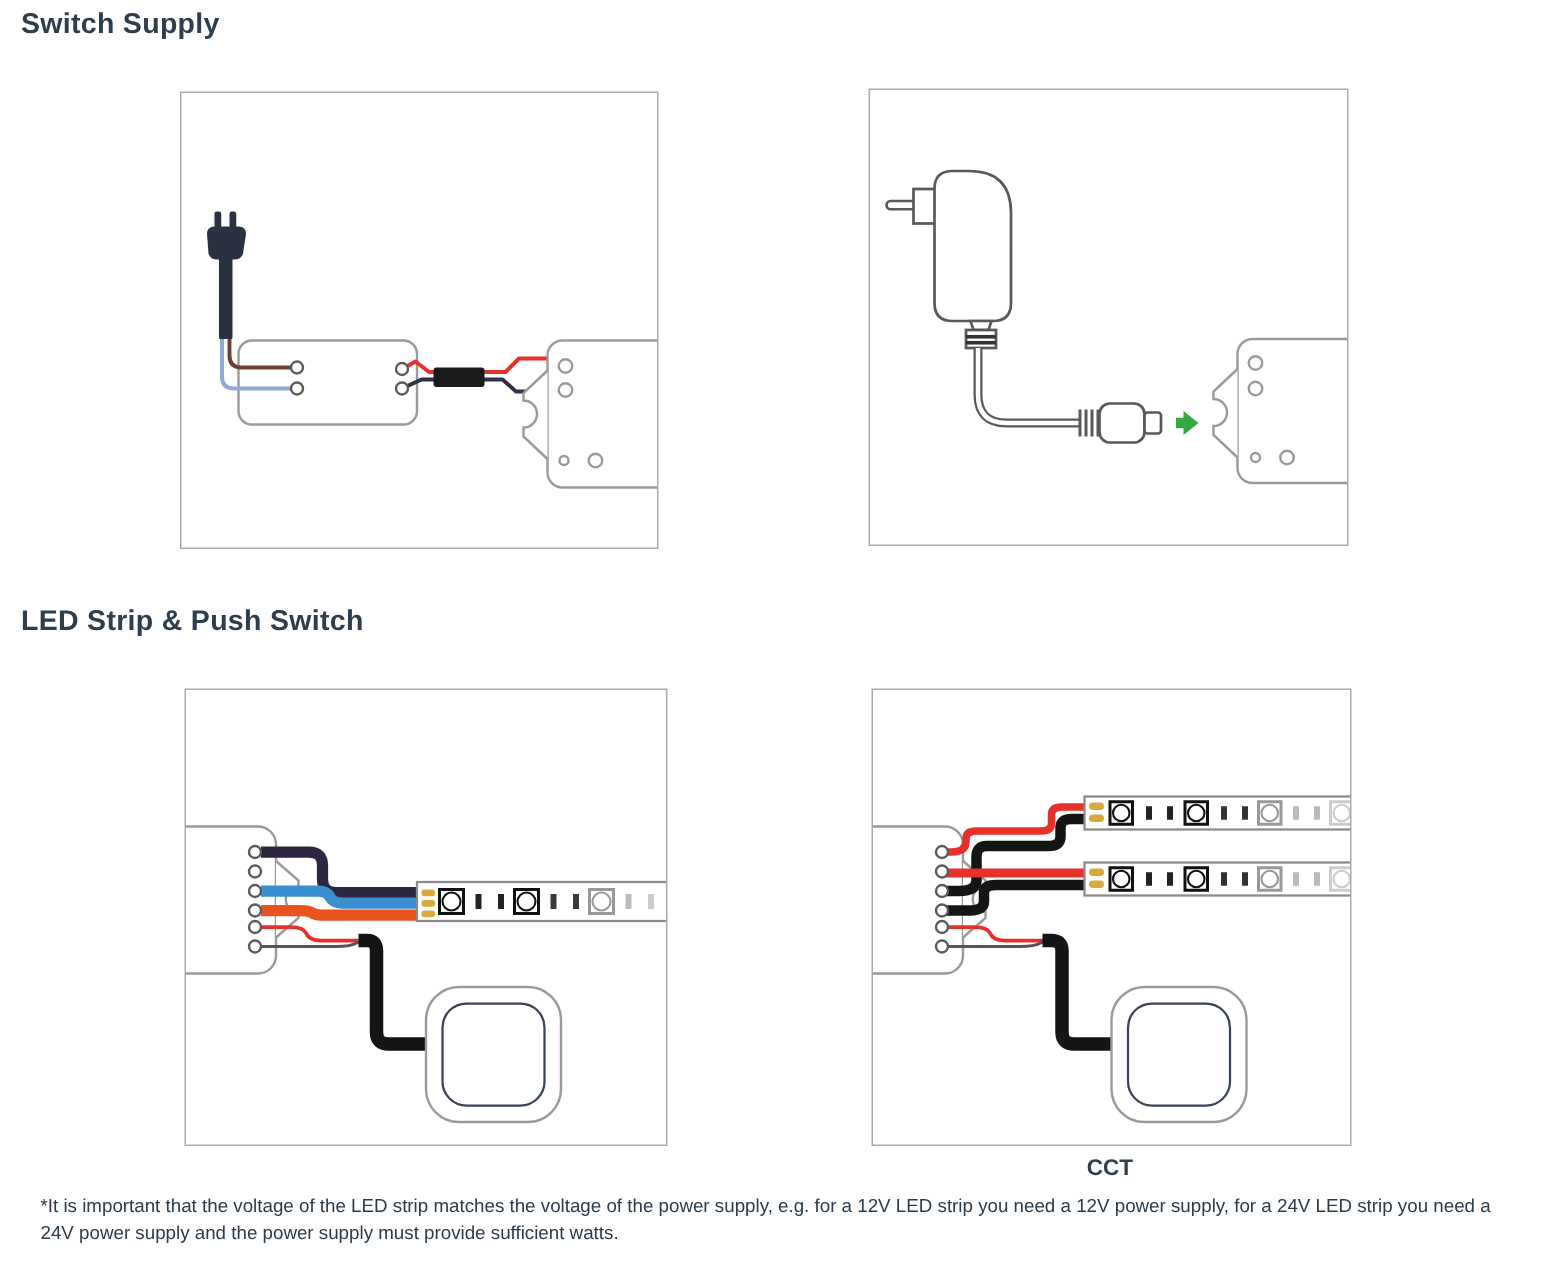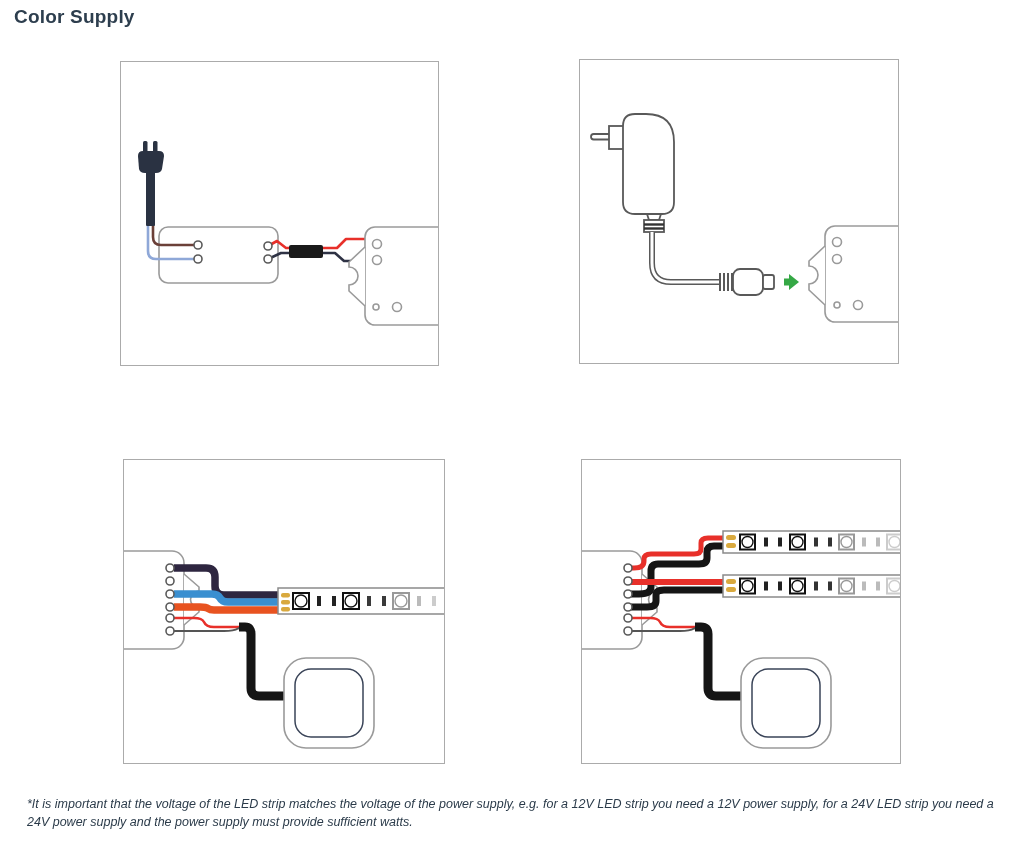--- a/index.html
+++ b/index.html
@@ -11,21 +11,21 @@
   .frame{position:absolute;border:1px solid #ababab;background:#fff;overflow:hidden;}
   #f1{left:120px;top:61px;width:317px;height:303px;}
   #f2{left:579px;top:59px;width:318px;height:303px;}
   #f3{left:123px;top:459px;width:320px;height:303px;}
   #f4{left:581px;top:459px;width:318px;height:303px;}
   .frame svg{display:block;}
   .caption{position:absolute;font-size:15px;font-weight:bold;color:#2d3e4e;text-align:center;}
   #cap1{left:123px;top:770px;width:320px;}
   #cap2{left:581px;top:770px;width:318px;}
   .footnote{position:absolute;left:27px;top:796px;width:990px;margin:0;
-            font-size:12.5px;line-height:1.42;color:#2b3b4a;font-style:italic;}
+            font-size:12.5px;line-height:1.42;color:#2b3b4a;}
   .outline-d{fill:#fff;stroke:#595959;stroke-width:1.8;}
   .term{fill:#fff;stroke:#5a5a5a;stroke-width:1.6;}
   .term2{fill:#fff;stroke:#9a9a9a;stroke-width:1.6;}
   .wire{fill:none;stroke-linejoin:round;}
   .w-red{stroke:#e8302a;}
   .w-navy{stroke:#2e3244;}
   .w-darknavy{stroke:#2e2640;}
   .w-blue{stroke:#3a8fd0;}
   .w-orange{stroke:#e85320;}
   .w-brown{stroke:#6b4038;}
@@ -38,21 +38,21 @@
   .led3{fill:#fff;stroke:#ccc;stroke-width:2;}
   .ledc1{fill:#fff;stroke:#111;stroke-width:1.4;}
   .ledc2{fill:#fff;stroke:#999;stroke-width:1.4;}
   .ledc3{fill:#fff;stroke:#ccc;stroke-width:1.4;}
 </style>
 </head>
 <body>
 
 <div class="page">
 
-  <div class="h1" id="h-power">Color Supply</div>
+  <div class="h1" id="h-power">Switch Supply</div>
 
   <div class="frame" id="f1">
     <svg width="317" height="303" viewBox="0 0 317 303">
 
       <rect class="term2" x="38" y="165" width="119" height="56" rx="9" style="stroke:#9a9a9a"></rect>
 
       <path class="wire w-brown" stroke-width="2.6" d="M32,158 V175 Q32,183 40,183 H74"></path>
       <path class="wire w-lblue" stroke-width="2.6" d="M27,158 V189 Q27,197 35,197 H74"></path>
 
       <g>
@@ -116,20 +116,21 @@
         <path d="M245,186 L229,201 V206 A9,9 0 0 1 229,224 V230 L245,245 Z" fill="#fff" stroke="none"></path>
         <path d="M245,186 L229,201 V206 A9,9 0 0 1 229,224 V230 L245,245" fill="none" stroke="#9a9a9a" stroke-width="1.6"></path>
         <circle class="term2" cx="257" cy="182" r="4.5"></circle>
         <circle class="term2" cx="257" cy="199" r="4.5"></circle>
         <circle class="term2" cx="257" cy="245" r="3"></circle>
         <circle class="term2" cx="278" cy="245" r="4.5"></circle>
       </g>
     </svg>
   </div>
 
+  <div class="h1" id="h-led">LED Strip &amp; Push Switch</div>
 
   <div class="frame" id="f3">
     <svg width="320" height="303" viewBox="0 0 320 303">
 
       <g>
         <rect class="term2" x="-30" y="91" width="90" height="98" rx="12"></rect>
         <path d="M60,114 L75,127 V131 A8.5,8.5 0 0 0 75,148 V152 L60,165 Z" fill="#fff" stroke="none"></path>
         <path d="M60,114 L75,127 V131 A8.5,8.5 0 0 0 75,148 V152 L60,165" fill="none" stroke="#9a9a9a" stroke-width="1.6"></path>
       </g>
 
@@ -241,16 +242,17 @@
         <circle class="ledc3" cx="312.5" cy="126" r="5.5"></circle>
       </g>
 
       <g>
         <rect x="159" y="198" width="90" height="90" rx="22" fill="#fff" stroke="#9a9a9a" stroke-width="1.6"></rect>
         <rect x="170" y="209" width="68" height="68" rx="16" fill="#fff" stroke="#3a4458" stroke-width="1.5"></rect>
       </g>
     </svg>
   </div>
 
+  <div class="caption" id="cap2">CCT</div>
 
   <p class="footnote">*It is important that the voltage of the LED strip matches the voltage of the power supply, e.g. for a 12V LED strip you need a 12V power supply, for a 24V LED strip you need a 24V power supply and the power supply must provide sufficient watts.</p>
 
 </div>
 
 </body></html>

